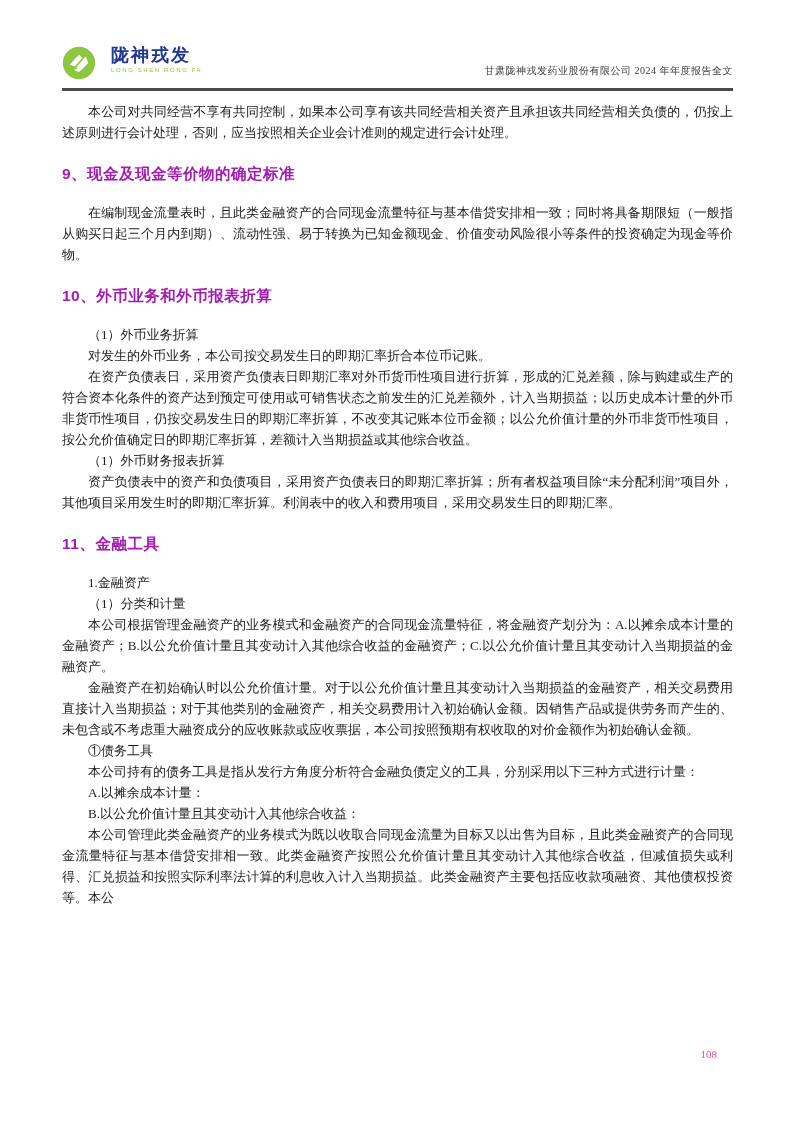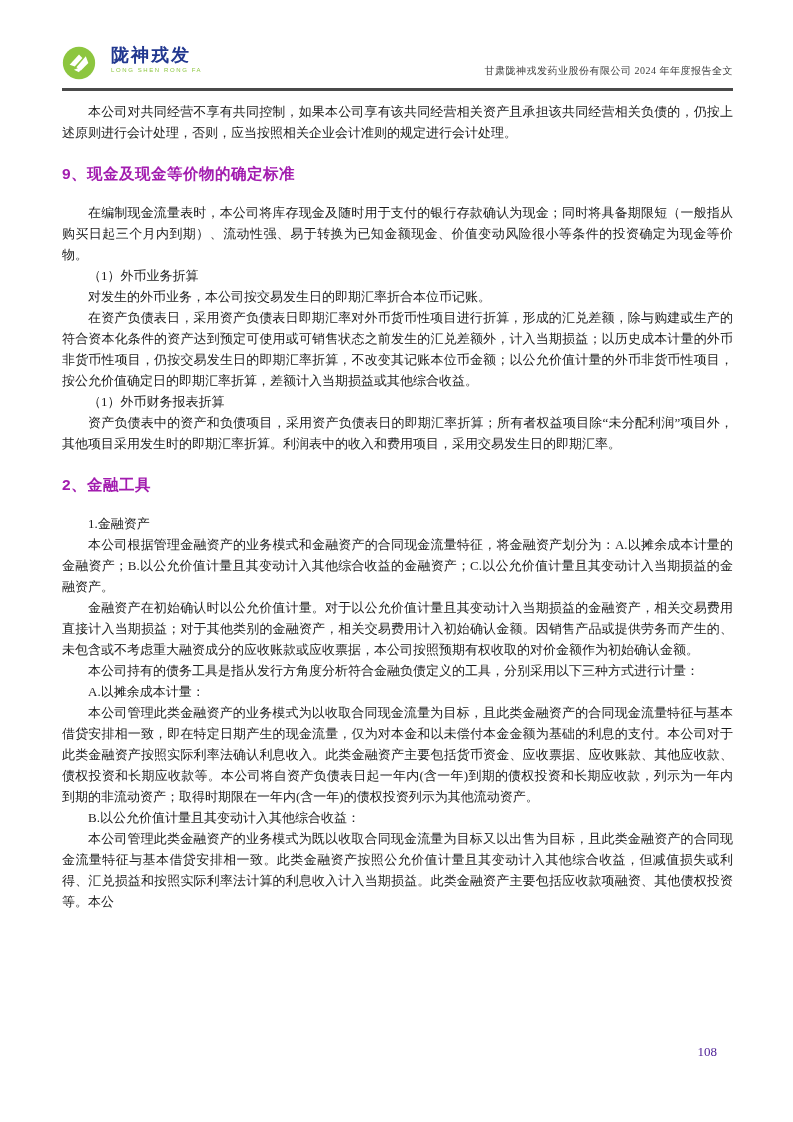--- a/index.html
+++ b/index.html
@@ -46,21 +46,21 @@
   }
   .doc h2{
     font-family:"Liberation Sans","DejaVu Sans",sans-serif;
     font-size:15.5px;font-weight:700;color:#a21caf;
     margin:20px 0 17px 0;line-height:22px;
     letter-spacing:.5px;
   }
   
   .page-num{
     position:absolute;right:76px;bottom:62px;
-    font-size:13px;color:#4c1d95;
+    font-size:11px;color:#ec4899;
   }
 </style>
 </head>
 <body>
 
 <div class="page">
 
   <div class="hdr">
     <div class="logo">
       <svg class="logo-icon" viewBox="0 0 40 40" aria-hidden="true">
@@ -74,31 +74,33 @@
         <span class="brand-en">LONG SHEN RONG FA</span>
       </div>
     </div>
     <div class="report-title">甘肃陇神戎发药业股份有限公司 2024 年年度报告全文</div>
   </div>
   <div class="hdr-rule"></div>
 
   <div class="doc">
     <p>本公司对共同经营不享有共同控制，如果本公司享有该共同经营相关资产且承担该共同经营相关负债的，仍按上述原则进行会计处理，否则，应当按照相关企业会计准则的规定进行会计处理。</p>
     <h2>9、现金及现金等价物的确定标准</h2>
-    <p>在编制现金流量表时，本公司将库存现金及随时用于支付的银行存款确认为现金；同时将具备期限短（一般指从购买日起三个月内到期）、流动性强、易于转换为已知金额现金、价值变动风险很小等条件的投资确定为现金等价物。</p>
+    <p>在编制现金流量表时，且此类金融资产的合同现金流量特征与基本借贷安排相一致；同时将具备期限短（一般指从购买日起三个月内到期）、流动性强、易于转换为已知金额现金、价值变动风险很小等条件的投资确定为现金等价物。</p>
+    <h2>10、外币业务和外币报表折算</h2>
     <p>（1）外币业务折算</p>
     <p>对发生的外币业务，本公司按交易发生日的即期汇率折合本位币记账。</p>
     <p>在资产负债表日，采用资产负债表日即期汇率对外币货币性项目进行折算，形成的汇兑差额，除与购建或生产的符合资本化条件的资产达到预定可使用或可销售状态之前发生的汇兑差额外，计入当期损益；以历史成本计量的外币非货币性项目，仍按交易发生日的即期汇率折算，不改变其记账本位币金额；以公允价值计量的外币非货币性项目，按公允价值确定日的即期汇率折算，差额计入当期损益或其他综合收益。</p>
     <p>（1）外币财务报表折算</p>
     <p>资产负债表中的资产和负债项目，采用资产负债表日的即期汇率折算；所有者权益项目除“未分配利润”项目外，其他项目采用发生时的即期汇率折算。利润表中的收入和费用项目，采用交易发生日的即期汇率。</p>
-    <h2>2、金融工具</h2>
+    <h2>11、金融工具</h2>
     <p>1.金融资产</p>
+    <p>（1）分类和计量</p>
     <p>本公司根据管理金融资产的业务模式和金融资产的合同现金流量特征，将金融资产划分为：A.以摊余成本计量的金融资产；B.以公允价值计量且其变动计入其他综合收益的金融资产；C.以公允价值计量且其变动计入当期损益的金融资产。</p>
     <p>金融资产在初始确认时以公允价值计量。对于以公允价值计量且其变动计入当期损益的金融资产，相关交易费用直接计入当期损益；对于其他类别的金融资产，相关交易费用计入初始确认金额。因销售产品或提供劳务而产生的、未包含或不考虑重大融资成分的应收账款或应收票据，本公司按照预期有权收取的对价金额作为初始确认金额。</p>
+    <p>①债务工具</p>
     <p>本公司持有的债务工具是指从发行方角度分析符合金融负债定义的工具，分别采用以下三种方式进行计量：</p>
     <p>A.以摊余成本计量：</p>
-    <p>本公司管理此类金融资产的业务模式为以收取合同现金流量为目标，且此类金融资产的合同现金流量特征与基本借贷安排相一致，即在特定日期产生的现金流量，仅为对本金和以未偿付本金金额为基础的利息的支付。本公司对于此类金融资产按照实际利率法确认利息收入。此类金融资产主要包括货币资金、应收票据、应收账款、其他应收款、债权投资和长期应收款等。本公司将自资产负债表日起一年内(含一年)到期的债权投资和长期应收款，列示为一年内到期的非流动资产；取得时期限在一年内(含一年)的债权投资列示为其他流动资产。</p>
     <p>B.以公允价值计量且其变动计入其他综合收益：</p>
     <p>本公司管理此类金融资产的业务模式为既以收取合同现金流量为目标又以出售为目标，且此类金融资产的合同现金流量特征与基本借贷安排相一致。此类金融资产按照公允价值计量且其变动计入其他综合收益，但减值损失或利得、汇兑损益和按照实际利率法计算的利息收入计入当期损益。此类金融资产主要包括应收款项融资、其他债权投资等。本公</p>
   </div>
 
   <span class="page-num">108</span>
 </div>
 
 </body></html>

